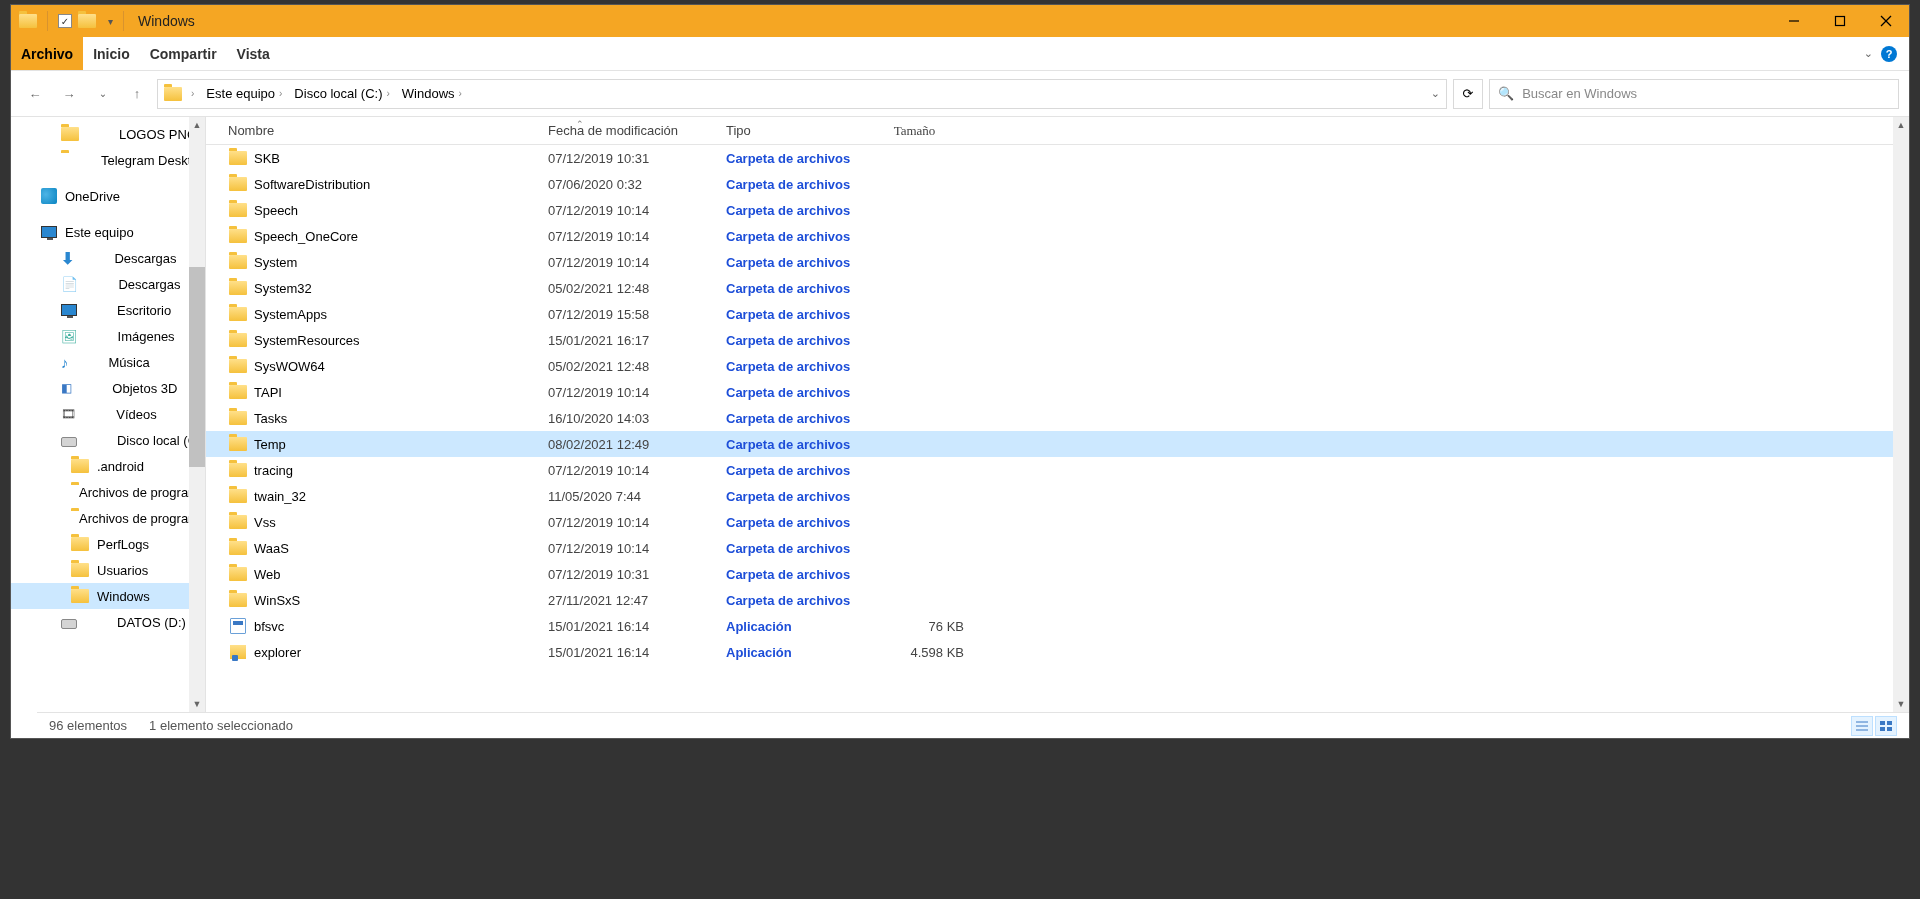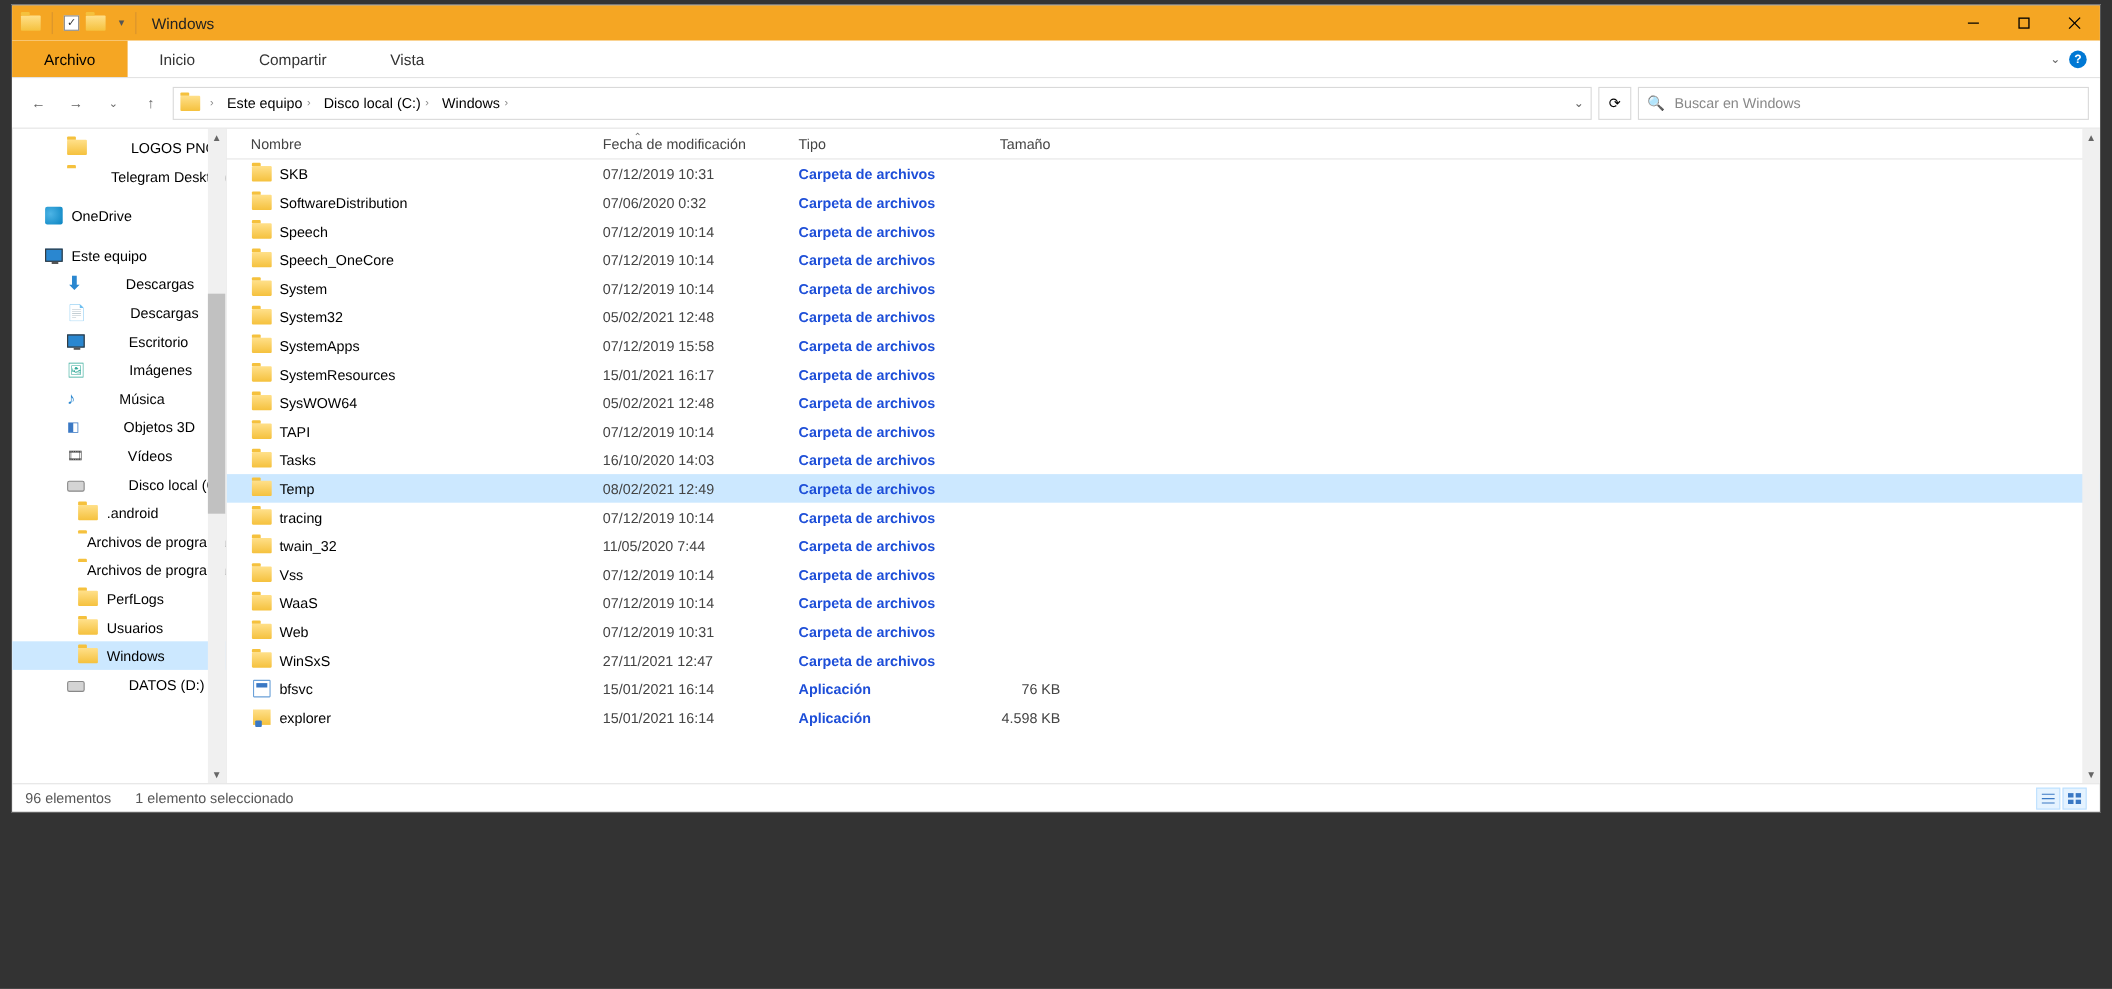--- a/index.html
+++ b/index.html
@@ -7,21 +7,21 @@
 .window { background: #fff; width: 100%; height: 735px; display: flex; flex-direction: column; border: 1px solid #555; }
 .titlebar { background: #f5a623; height: 32px; display: flex; align-items: center; padding-left: 8px; }
 .titlebar .qat { display: flex; align-items: center; gap: 6px; }
 .folder-icon { width: 18px; height: 14px; background: linear-gradient(#ffe08a,#f5c13d); border-radius: 1px; position: relative; display: inline-block; }
 .folder-icon::before { content: ""; position: absolute; top: -3px; left: 0; width: 8px; height: 3px; background: #f5c13d; border-radius: 1px 1px 0 0; }
 .title-text { margin-left: 10px; color: #222; font-size: 14px; }
 .win-ctrl { margin-left: auto; display: flex; }
 .win-btn { width: 46px; height: 32px; display: flex; align-items: center; justify-content: center; color: #000; cursor: pointer; }
 .svg-ico { width: 12px; height: 12px; stroke: #000; stroke-width: 1.2; fill: none; }
 .ribbon-tabs { background: #fff; height: 34px; display: flex; align-items: center; border-bottom: 1px solid #e3e3e3; position: relative; }
-.ribbon-tab { padding: 0 29px; height: 100%; display: flex; align-items: center; color: #333; cursor: pointer; font-size: 14px; }
+.ribbon-tab { padding: 0 10px; height: 100%; display: flex; align-items: center; color: #333; cursor: pointer; font-size: 14px; font-weight: bold; }
 .ribbon-tab.file { background: #f5a623; color: #000; }
 .ribbon-right { margin-left: auto; display: flex; align-items: center; gap: 8px; padding-right: 12px; }
 .navbar { background: #fff; height: 46px; display: flex; align-items: center; padding: 6px 10px; gap: 6px; border-bottom: 1px solid #e3e3e3; }
 .nav-btn { width: 28px; height: 28px; display: flex; align-items: center; justify-content: center; color: #666; cursor: pointer; }
 .addr { flex: 1; border: 1px solid #d9d9d9; height: 30px; display: flex; align-items: center; padding: 0 6px; gap: 4px; }
 .crumb { display: flex; align-items: center; gap: 2px; cursor: pointer; padding: 0 3px; }
 .crumb span.chev { color: #888; font-size: 10px; padding: 0 2px; }
 .addr-btn { width: 30px; height: 30px; border: 1px solid #d9d9d9; display: flex; align-items: center; justify-content: center; cursor: pointer; }
 .search { width: 410px; border: 1px solid #d9d9d9; height: 30px; display: flex; align-items: center; padding: 0 8px; color: #888; gap: 8px; }
 .body { flex: 1; display: flex; overflow: hidden; }
@@ -32,34 +32,34 @@
 .tree-item.indent3 { padding-left: 60px; }
 .tree-item.sel { background: #cce8ff; }
 .side-scroll { position: absolute; right: 0; top: 0; width: 16px; height: 100%; background: #f0f0f0; }
 .side-thumb { position: absolute; right: 0; width: 16px; background: #c1c1c1; }
 .main { flex: 1; display: flex; flex-direction: column; position: relative; }
 .columns { display: flex; border-bottom: 1px solid #e5e5e5; height: 28px; align-items: center; color: #444; font-size: 13px; padding-left: 22px; }
 .col { border-right: 1px solid transparent; padding-right: 8px; }
 .col.name { width: 320px; }
 .col.date { width: 178px; }
 .col.type { width: 148px; }
-.col.size { width: 90px; text-align: right; }
+.col.size { width: 90px; text-align: center; font-family: Liberation Serif, serif; }
 .file-list { flex: 1; overflow: hidden; }
 .row { display: flex; align-items: center; height: 26px; padding-left: 22px; cursor: pointer; }
 .row.sel { background: #cce8ff; }
 .row .icon { width: 20px; display: flex; justify-content: center; }
 .row .name { width: 300px; padding-left: 6px; }
 .row .date { width: 178px; color: #444; }
 .row .type { width: 148px; color: #1d4ed8; font-weight: bold; }
 .row .size { width: 90px; text-align: right; color: #444; }
 .exe-icon { width: 16px; height: 16px; background: #fff; border: 1px solid #6aa0d8; border-radius: 1px; position: relative; }
 .exe-icon::after { content: ""; position: absolute; top: 2px; left: 2px; right: 2px; height: 4px; background: #3a78c4; }
 .file-icon { width: 14px; height: 16px; background: #fff; border: 1px solid #aaa; border-radius: 1px; }
 .main-scroll { position: absolute; right: 0; top: 0; width: 16px; height: 100%; background: #f0f0f0; }
-.status { height: 26px; border-top: 1px solid #e3e3e3; display: flex; align-items: center; padding: 0 12px; gap: 22px; color: #555; font-size: 13px; }
+.status { height: 26px; border-top: 1px solid #e3e3e3; display: flex; align-items: center; padding: 0 12px; gap: 22px; color: #555; font-size: 13px; margin-left: 26px; }
 .status .view-btns { margin-left: auto; display: flex; gap: 2px; }
 .view-btn { width: 22px; height: 20px; border: 1px solid #bde0ff; background: #e5f3ff; display: flex; align-items: center; justify-content: center; }
 .chk { width:14px; height:14px; border:1px solid #888; background:#fff; display:inline-flex; align-items:center; justify-content:center; font-size:10px; color:#333; }
 .mono-ico { width:16px; height:16px; border-radius:2px; }
 .onedrive { background: radial-gradient(circle at 30% 40%, #4db4e6, #0a84c1); }
 .monitor { width:16px; height:12px; background:#2a87d0; border:1px solid #333; position:relative; }
 .monitor::after { content:""; position:absolute; bottom:-3px; left:5px; width:6px; height:2px; background:#555; }
 .dl-arrow { color:#2a87d0; font-size:16px; font-weight:bold; }
 .music-note { color:#2a87d0; font-size:15px; }
 .help-ico { width:16px;height:16px;border-radius:50%;background:#0078d4;color:#fff;display:flex;align-items:center;justify-content:center;font-size:11px;font-weight:bold; }

